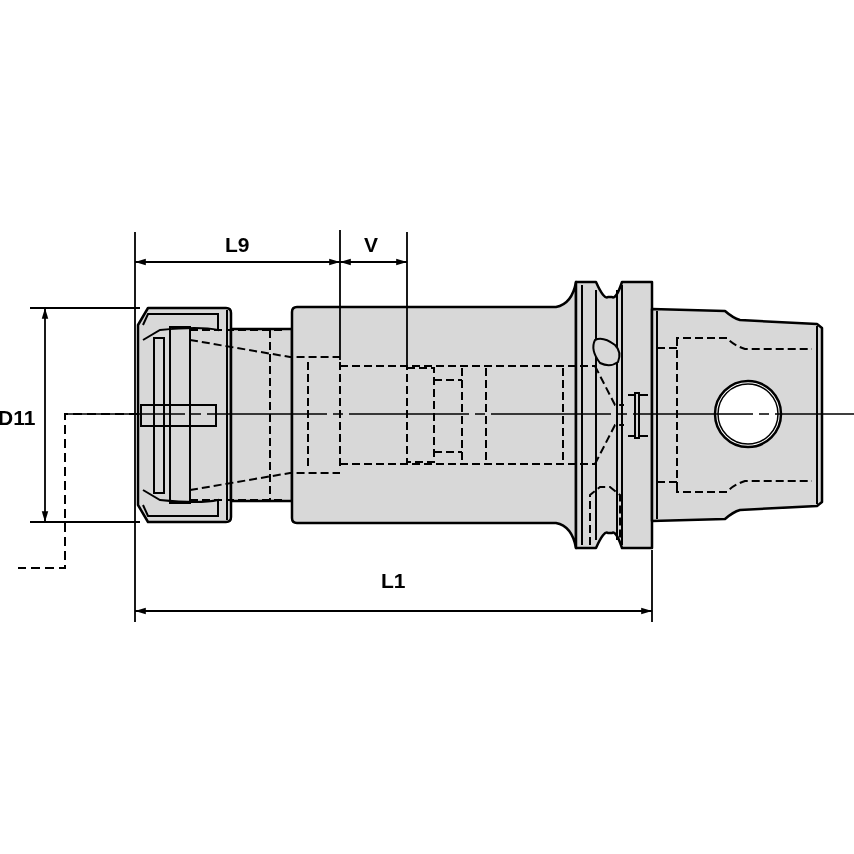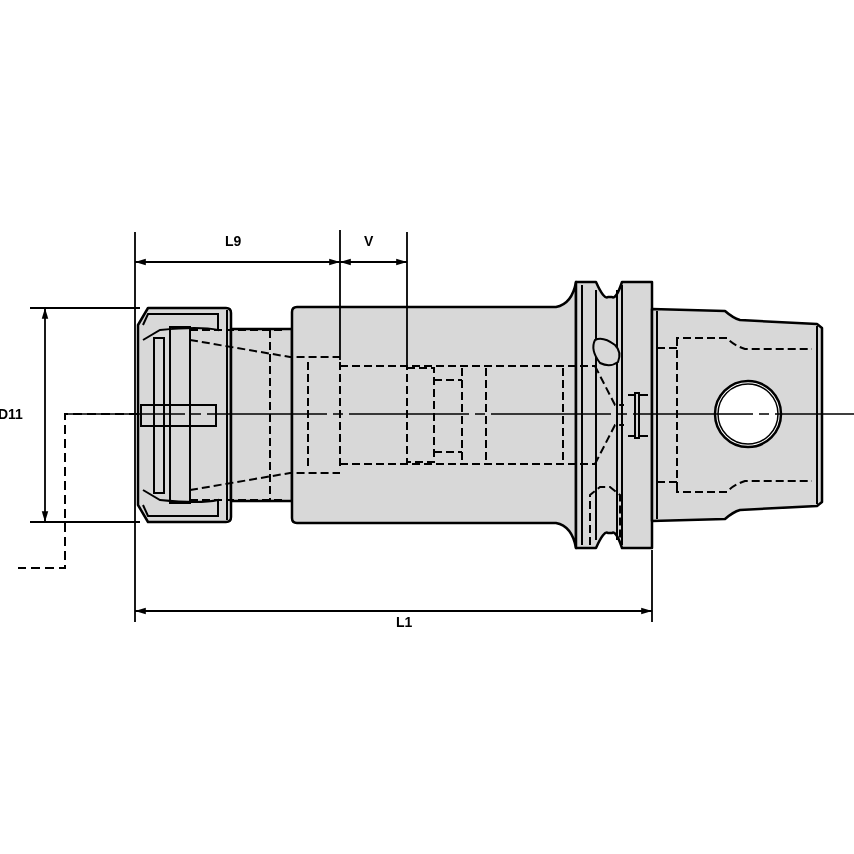--- a/index.html
+++ b/index.html
@@ -1,18 +1,18 @@
 <!DOCTYPE html>
 <html><head>
   <meta charset="utf-8">
   <style>
     html, body { margin: 0; padding: 0; background: #ffffff; }
     body { width: 854px; height: 854px; overflow: hidden; position: relative; font-family: "Liberation Sans", sans-serif; }
     #drawing { position: absolute; left: 0; top: 0; width: 854px; height: 854px; }
-    .dim-label { position: absolute; font-family: "Liberation Sans", sans-serif; font-size: 14px; font-weight: bold; color: #000; line-height: 1; white-space: nowrap; }
+    .dim-label { position: absolute; font-family: "Liberation Sans", sans-serif; font-size: 21px; font-weight: bold; color: #000; line-height: 1; white-space: nowrap; }
   </style>
 </head>
 <body>
 
 <svg id="drawing" viewBox="0 0 854 854" xmlns="http://www.w3.org/2000/svg">
   <defs>
     <marker id="arr" viewBox="0 0 10 10" refX="10" refY="5" markerWidth="9" markerHeight="6" orient="auto-start-reverse">
       <path d="M0,2 L10,5 L0,8 Z" fill="#000"></path>
     </marker>
   </defs>
@@ -107,13 +107,13 @@
 
     <line x1="45" y1="308" x2="45" y2="522" marker-start="url(#arr)" marker-end="url(#arr)"></line>
 
     <line x1="135" y1="611" x2="652" y2="611" marker-start="url(#arr)" marker-end="url(#arr)"></line>
   </g>
 </svg>
 
 <div class="dim-label" style="left:225px; top:234px;">L9</div>
 <div class="dim-label" style="left:364px; top:234px;">V</div>
 <div class="dim-label" style="left:-2px; top:407px;">D11</div>
-<div class="dim-label" style="left:381px; top:615px;margin-left:15px;">L1</div>
+<div class="dim-label" style="left:381px; top:570px;">L1</div>
 
 </body></html>

